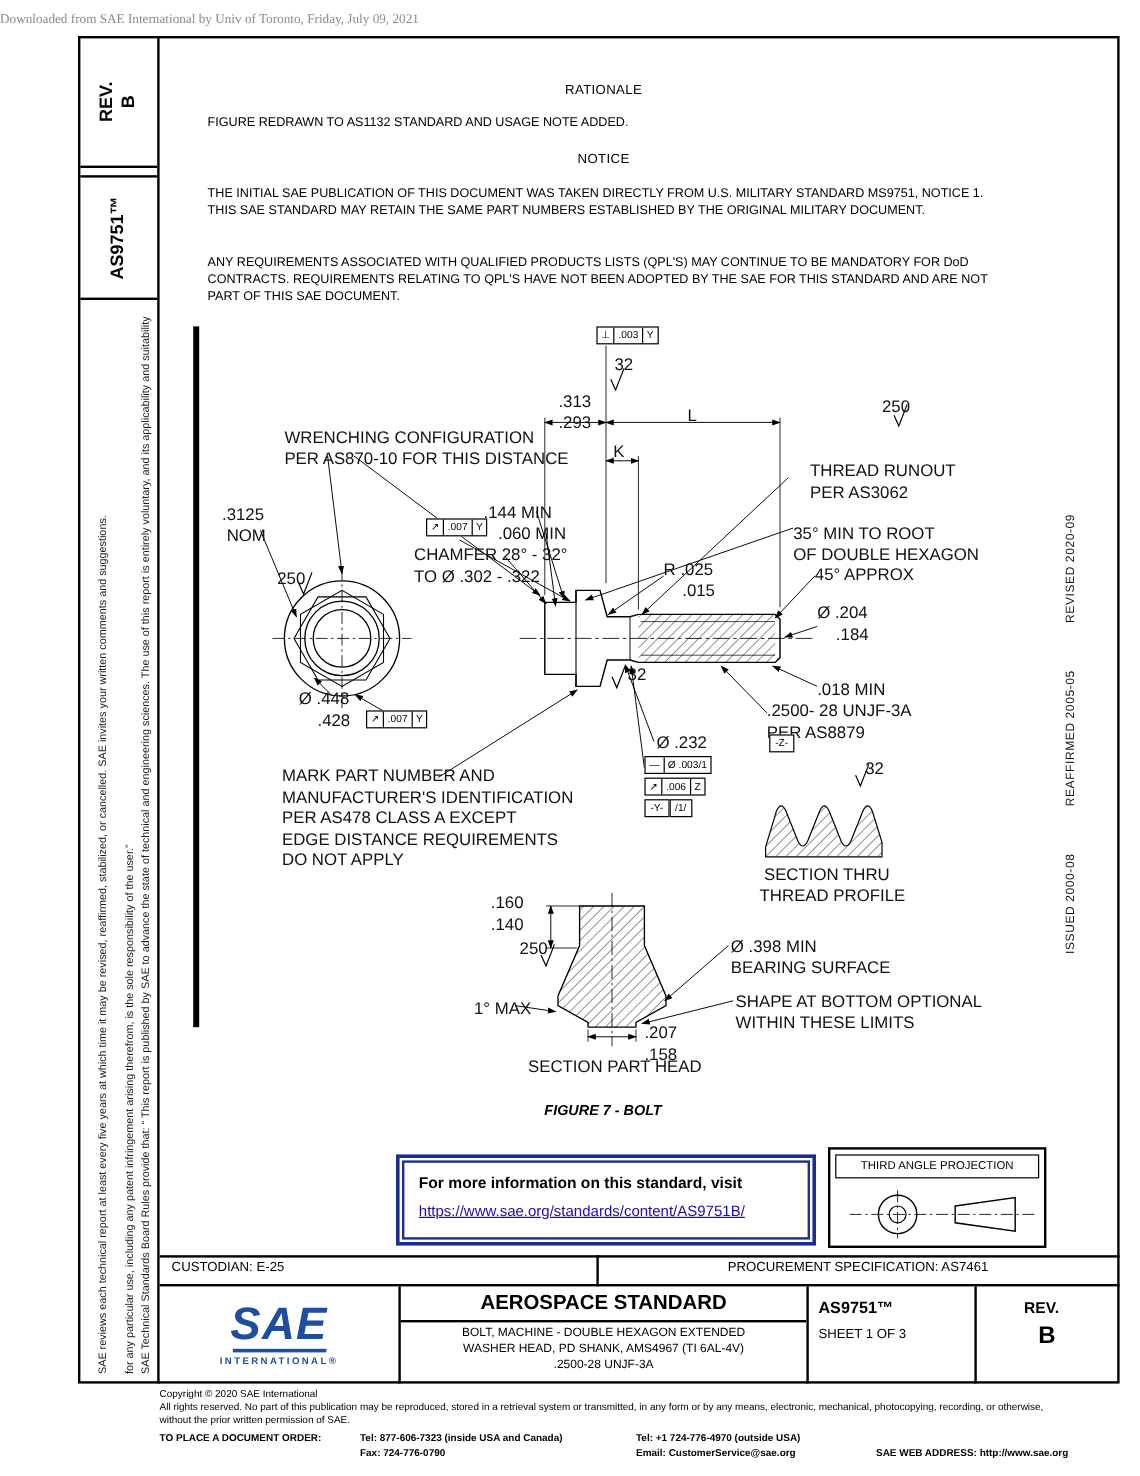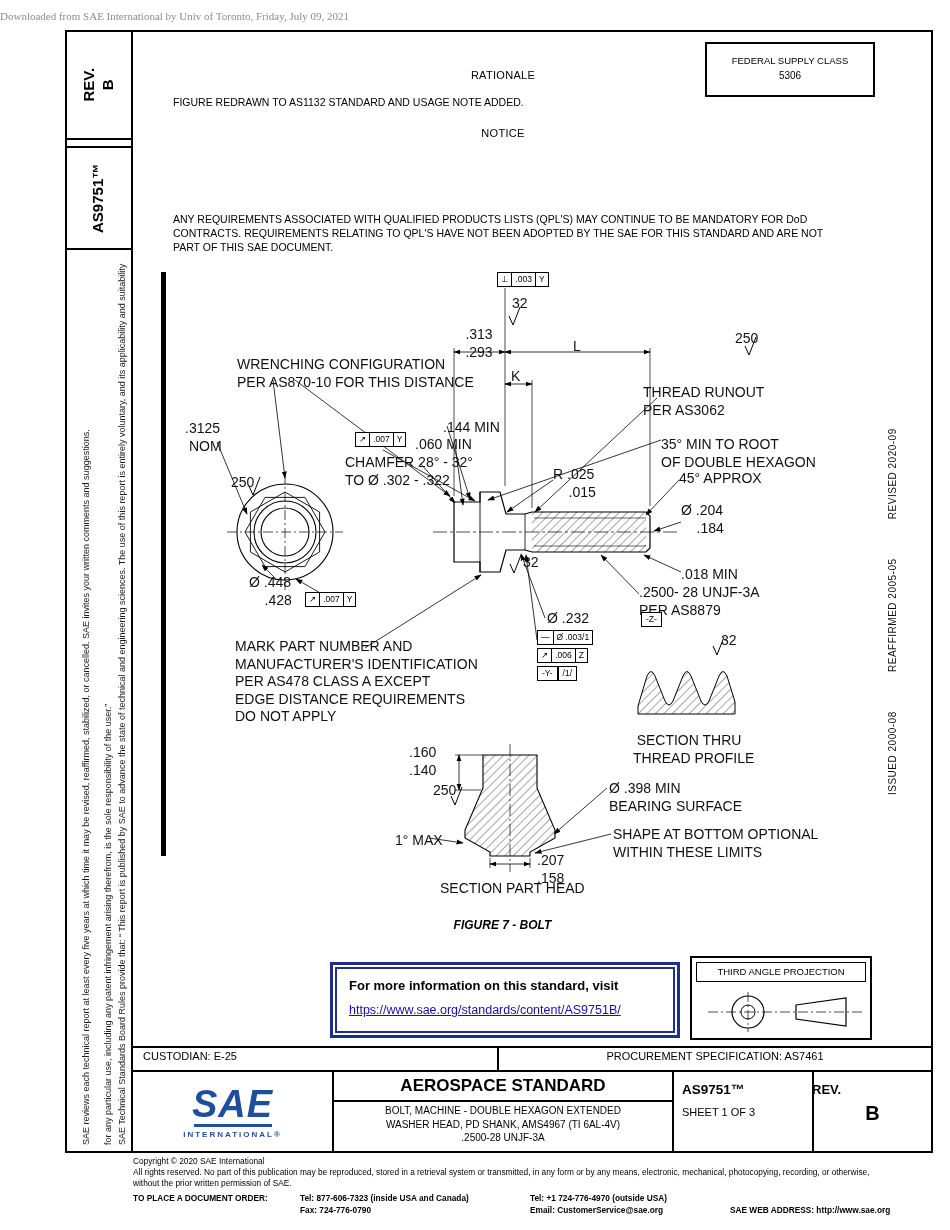--- a/index.html
+++ b/index.html
@@ -46,21 +46,21 @@
              flex-direction:column;align-items:center;justify-content:center;}
   .logo-sae{color:#1f4e9e;font-weight:bold;font-style:italic;font-size:38px;line-height:.95;letter-spacing:1px;}
   .logo-bar{width:78px;height:3px;background:#1f4e9e;margin:2px 0 3px 0;}
   .logo-sub{color:#1f4e9e;font-weight:bold;font-size:8px;letter-spacing:2px;}
   .as-head{position:absolute;left:334px;top:1076px;width:338px;text-align:center;font-weight:bold;
            font-size:17px;padding-bottom:4px;border-bottom:2px solid #000;}
   .as-title{position:absolute;left:334px;top:1104px;width:338px;text-align:center;font-size:10px;
             line-height:1.35;white-space:pre;}
   .docnum{position:absolute;left:682px;top:1082px;font-weight:bold;font-size:13.5px;}
   .sheet{position:absolute;left:682px;top:1106px;font-size:11px;}
-  .revlbl{position:absolute;left:812px;top:1082px;width:112px;font-weight:bold;font-size:13px;}
+  .revlbl{position:absolute;left:812px;top:1082px;width:112px;text-align:center;font-weight:bold;font-size:13px;}
   .revval{position:absolute;left:812px;top:1102px;width:121px;text-align:center;font-weight:bold;font-size:20px;}
   .copy{position:absolute;left:133px;top:1156px;width:745px;font-size:8.3px;line-height:1.3;}
   .contacts{position:absolute;left:133px;top:1192px;width:800px;display:grid;
             grid-template-columns:167px 230px 200px 1fr;font-size:8.3px;font-weight:bold;line-height:1.45;}
 </style>
 </head>
 <body>
 
 <div class="page">
 
@@ -77,28 +77,25 @@
     <div class="rot">AS9751™</div>
   </div>
 
   <div class="vtext legal" style="left:67px;top:256px;width:64px;height:893px;padding:4px 2px;">
     <p>SAE Technical Standards Board Rules provide that: “ This report is published by SAE to advance the state of technical and engineering sciences. The use of this report is entirely voluntary, and its applicability and suitability for any particular use, including any patent infringement arising therefrom, is the sole responsibility of the user.”</p>
     <p>SAE reviews each technical report at least every five years at which time it may be revised, reaffirmed, stabilized, or cancelled. SAE invites your written comments and suggestions.</p>
   </div>
 
   <div class="vtext revhist" style="left:874px;top:268px;width:24px;height:688px;">ISSUED 2000-08            REAFFIRMED 2005-05            REVISED 2020-09</div>
 
-  <div class="fscbox">
-    <div>FEDERAL SUPPLY CLASS</div>
-    <div style="font-size:10px;">5306</div>
-  </div>
 
   <div class="h-center" style="top:69px;">RATIONALE</div>
   <div class="bodytext" style="top:96px;">FIGURE REDRAWN TO AS1132 STANDARD AND USAGE NOTE ADDED.</div>
   <div class="h-center" style="top:127px;">NOTICE</div>
+  <div class="bodytext" style="top:155px;">THE INITIAL SAE PUBLICATION OF THIS DOCUMENT WAS TAKEN DIRECTLY FROM U.S. MILITARY STANDARD MS9751, NOTICE 1. THIS SAE STANDARD MAY RETAIN THE SAME PART NUMBERS ESTABLISHED BY THE ORIGINAL MILITARY DOCUMENT.</div>
   <div class="bodytext" style="top:213px;">ANY REQUIREMENTS ASSOCIATED WITH QUALIFIED PRODUCTS LISTS (QPL'S) MAY CONTINUE TO BE MANDATORY FOR DoD CONTRACTS. REQUIREMENTS RELATING TO QPL'S HAVE NOT BEEN ADOPTED BY THE SAE FOR THIS STANDARD AND ARE NOT PART OF THIS SAE DOCUMENT.</div>
 
   <div class="drawing">
     <svg width="739" height="690" viewBox="0 0 739 690" style="position:absolute;left:0;top:0;">
       <defs>
         <pattern id="hatch" width="6" height="6" patternUnits="userSpaceOnUse" patternTransform="rotate(45)">
           <line x1="0" y1="0" x2="0" y2="6" stroke="#000" stroke-width="0.7"></line>
         </pattern>
         <marker id="arr" viewBox="0 0 10 10" refX="9" refY="5" markerWidth="9" markerHeight="9" orient="auto-start-reverse">
           <path d="M0,1.5 L10,5 L0,8.5 z" fill="#000"></path>
@@ -202,23 +199,23 @@
         <span>.003</span>
         <span>Y</span>
     </div>
 
     <div class="lbl" style="left:379px;top:27px;">32</div>
     <div class="lbl ctr" style="left:328px;top:58px;width:36px;">.313
 .293</div>
     <div class="lbl" style="left:440px;top:70px;">L</div>
     <div class="lbl" style="left:602px;top:62px;">250</div>
     <div class="lbl" style="left:378px;top:100px;">K</div>
-    <div class="lbl" style="left:510px;top:116px;">THREAD RUNOUT
+    <div class="lbl" style="left:542px;top:116px;">THREAD RUNOUT
 PER AS3062</div>
-    <div class="lbl" style="left:270px;top:151px;margin-left:40px;">.144 MIN</div>
+    <div class="lbl" style="left:270px;top:151px;">.144 MIN</div>
     <div class="fcf" style="left:222px;top:164px;">
       <span>↗</span>
         <span>.007</span>
         <span>Y</span>
     </div>
     <div class="lbl" style="left:282px;top:168px;">.060 MIN</div>
     <div class="lbl" style="left:212px;top:186px;">CHAMFER 28° - 32°
 TO Ø .302 - .322</div>
     <div class="lbl" style="left:528px;top:168px;">35° MIN TO ROOT
 OF DOUBLE HEXAGON</div>
@@ -256,21 +253,21 @@
     <div class="dbox" style="left:404px;top:398px;">
       <span>-Y-</span>
         <span>/1/</span>
     </div>
     <div class="lbl" style="left:102px;top:370px;">MARK PART NUMBER AND
 MANUFACTURER'S IDENTIFICATION
 PER AS478 CLASS A EXCEPT
 EDGE DISTANCE REQUIREMENTS
 DO NOT APPLY</div>
     <div class="lbl" style="left:588px;top:364px;">32</div>
-    <div class="lbl ctr" style="left:500px;top:464px;width:112px;">SECTION THRU
+    <div class="lbl ctr" style="left:500px;top:452px;width:112px;">SECTION THRU
 THREAD PROFILE</div>
     <div class="lbl" style="left:276px;top:476px;">.160
 .140</div>
     <div class="lbl" style="left:300px;top:514px;">250</div>
     <div class="lbl" style="left:262px;top:564px;">1° MAX</div>
     <div class="lbl" style="left:476px;top:512px;">Ø .398 MIN
 BEARING SURFACE</div>
     <div class="lbl" style="left:480px;top:558px;">SHAPE AT BOTTOM OPTIONAL
 WITHIN THESE LIMITS</div>
     <div class="lbl" style="left:404px;top:584px;">.207

